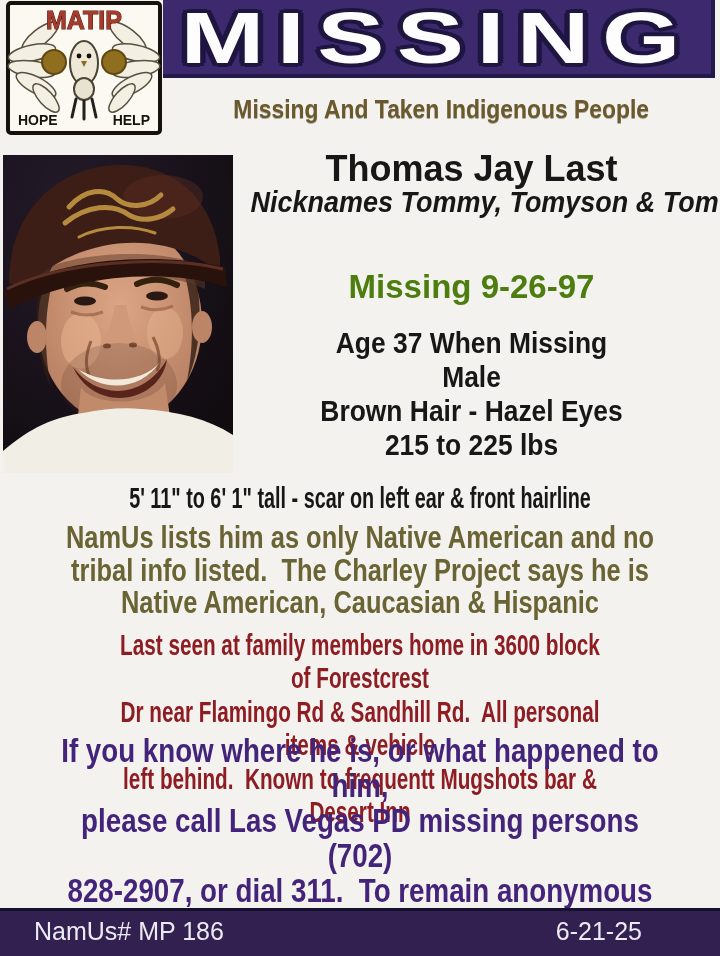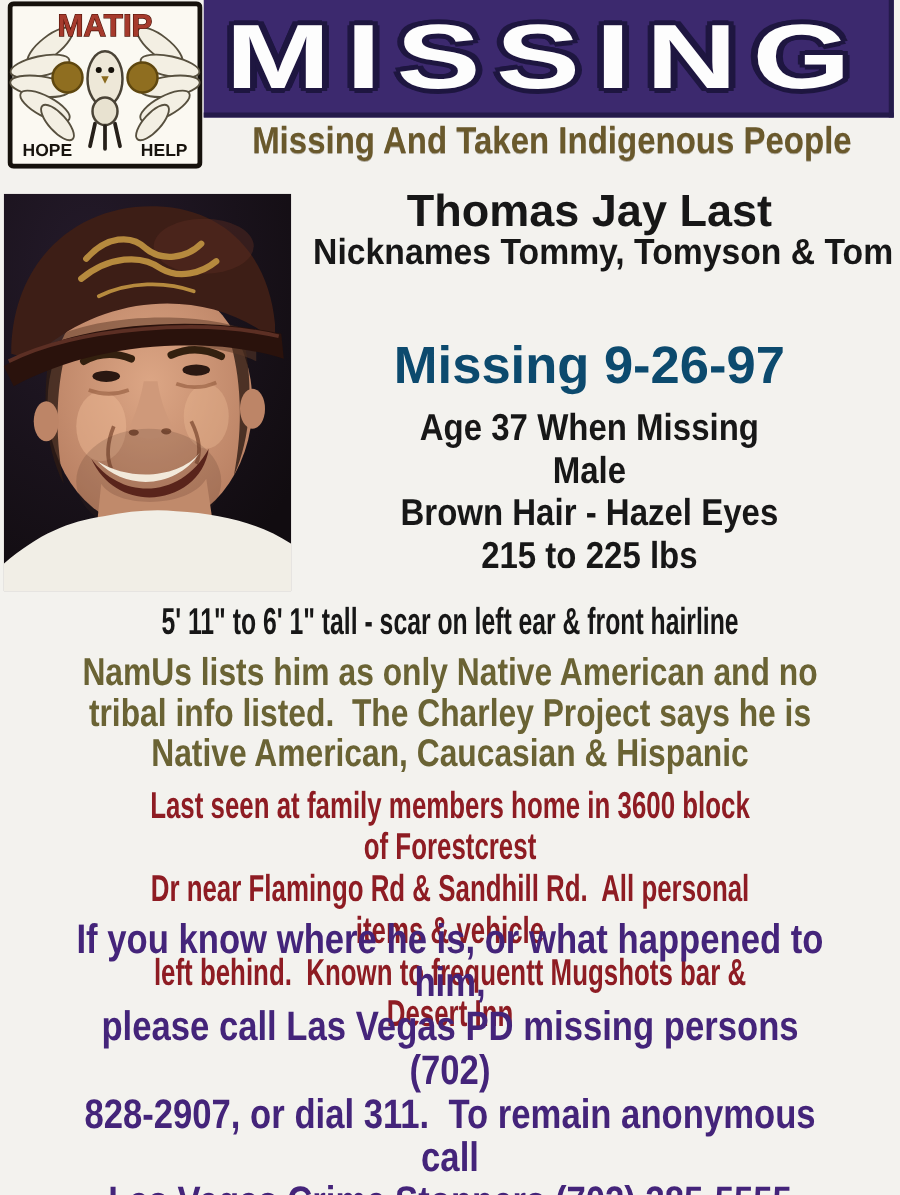--- a/index.html
+++ b/index.html
@@ -3,48 +3,48 @@
 <meta charset="utf-8">
 <style>
   * { margin:0; padding:0; box-sizing:border-box; }
   body { background:#888; font-family:"Liberation Sans", sans-serif; }
   .page {
     position:relative; width:720px; height:956px; margin:0 auto;
     background:#f3f2ee; overflow:hidden; font-weight:bold; color:#171717;
   }
   
   .band {
-    position:absolute; left:163px; right:5px; top:0; height:94px;
+    position:absolute; left:163px; right:5px; top:0; height:78px;
     background:#3c296e; border-right:4px solid #241a4a; border-bottom:4px solid #241a4a;
     display:flex; align-items:center; justify-content:center; overflow:visible;
   }
   .missing-word {
     display:inline-block; font-size:73px; letter-spacing:9px; line-height:90px;
     color:#fdfdfd; transform:scaleX(1.38); padding-top:2px; white-space:nowrap;
     text-shadow:-3px -3px 0 #1e1640, 3px -3px 0 #1e1640, -3px 3px 0 #1e1640,
                  3px 3px 0 #1e1640, 0 4px 0 #1e1640, 0 -4px 0 #1e1640,
                  4px 0 0 #1e1640, -4px 0 0 #1e1640;
   }
   .subtitle {
     position:absolute; left:163px; right:0; top:94px; height:38px;
-    display:flex; align-items:center; justify-content:center;
-    font-size:30px; color:#6a592c; text-shadow:0 1px 0 rgba(45,35,10,0.35);
+    display:flex; justify-content:center;
+    font-size:26px; color:#6a592c; text-shadow:0 1px 0 rgba(45,35,10,0.35);
   }
   .subtitle span { display:inline-block; transform:scaleX(0.88); white-space:nowrap; }
   
   .logo { position:absolute; left:6px; top:1px; width:156px; height:170px; }
   
   .photo { position:absolute; left:3px; top:155px; width:230px; height:318px; }
   
   .rc { position:absolute; left:233px; right:10px; text-align:center; }
   .name { top:148px; font-size:36px; }
-  .nicknames { top:186px; font-size:29px; }
+  .nicknames { top:186px; font-size:29px;font-style:italic; }
   .nicknames span { display:inline-block; transform:scaleX(0.93); white-space:nowrap; }
   .location { top:229px; font-size:34px; letter-spacing:2px; color:#8c7540; }
-  .missing-date { top:268px; font-size:42px; color:#0c4a6e; }
+  .missing-date { top:268px; font-size:33px; color:#4d7c0f; }
   .details { top:326px; font-size:30px; line-height:34px; transform:scaleX(0.88); }
   
   .fw { position:absolute; left:0; right:0; text-align:center; white-space:pre-wrap; }
   .height-line { top:481px; font-size:30px; line-height:34px; transform:scaleX(0.66); white-space:nowrap; }
   .namus { top:522px; font-size:31px; line-height:32.5px; color:#6a6334; transform:scaleX(0.82); }
   .last-seen { top:628px; font-size:30px; line-height:33.4px; color:#8e1c23; transform:scaleX(0.69); }
   .contact { top:733px; font-size:33px; line-height:35px; color:#44247a; transform:scaleX(0.84); }
   
   .footer {
     position:absolute; left:0; right:0; top:908px; bottom:0;
@@ -171,14 +171,18 @@
 tribal info listed.  The Charley Project says he is
 Native American, Caucasian &amp; Hispanic</div>
   <div class="fw last-seen">Last seen at family members home in 3600 block of Forestcrest
 Dr near Flamingo Rd &amp; Sandhill Rd.  All personal items &amp; vehicle
 left behind.  Known to frequentt Mugshots bar &amp; Desert Inn</div>
   <div class="fw contact">If you know where he is, or what happened to him,
 please call Las Vegas PD missing persons (702)
 828-2907, or dial 311.  To remain anonymous call
 Las Vegas Crime Stoppers (702) 385-5555</div>
 
+  <div class="footer">
+    <span>NamUs# MP 186</span>
+    <span>6-21-25</span>
+  </div>
 
 </div>
 
 </body></html>

